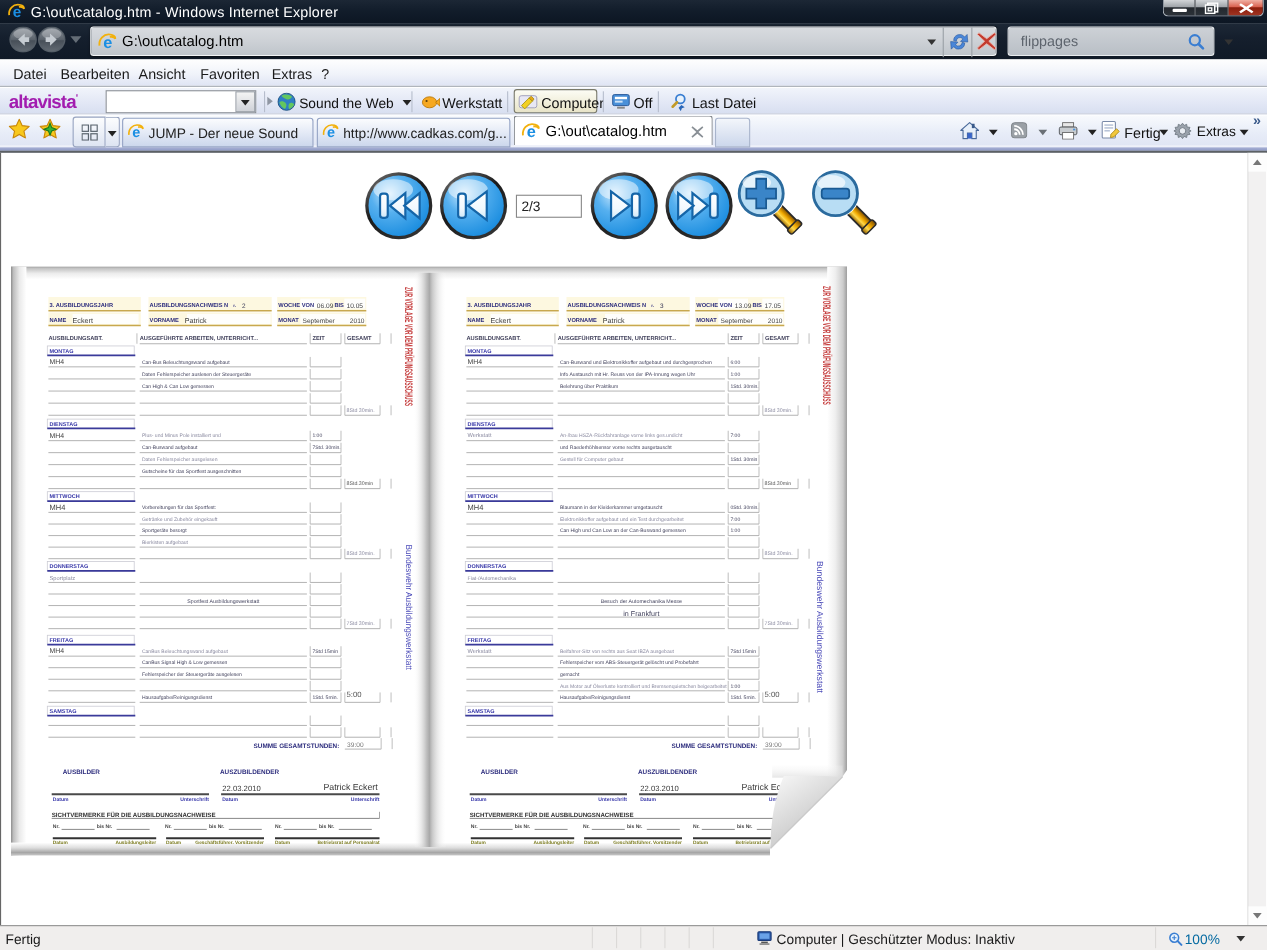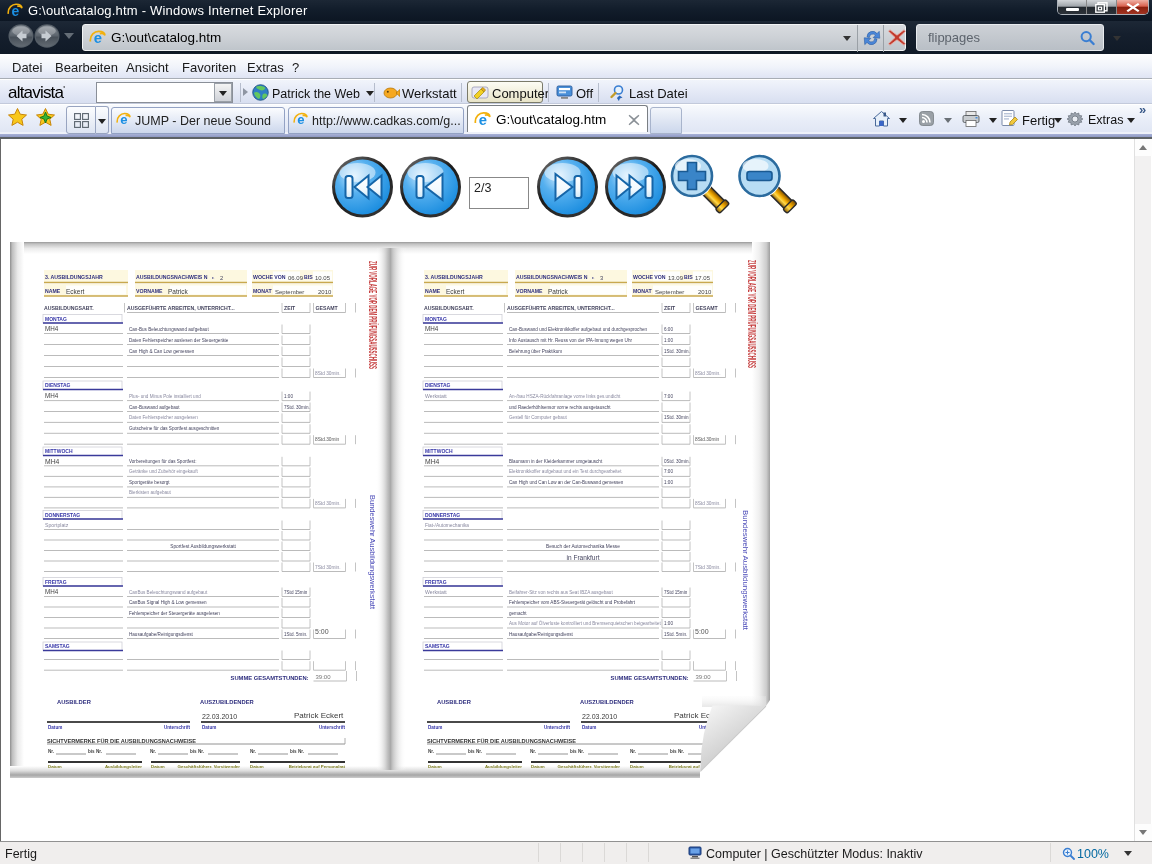--- a/index.html
+++ b/index.html
@@ -83,33 +83,33 @@
   <path d="M10.6 10 L14.6 14" stroke="#3a7ed2" stroke-width="2.4" stroke-linecap="round"></path>
  </svg>
  <div class="abs" style="left:196px;top:11px;width:0;height:0;border-left:4.5px solid transparent;border-right:4.5px solid transparent;border-top:5.5px solid #333"></div>
 </div>
 
 <div class="abs" style="left:0;top:54px;width:1152px;height:25px;
  background:linear-gradient(#fefefe 0%,#f0f3fa 55%,#dfe4f4 100%);border-bottom:1px solid #a8adb5"></div>
 <div class="abs" style="left:12px;top:60px;font-size:13px;color:#1a1a1a">Datei</div><div class="abs" style="left:55px;top:60px;font-size:13px;color:#1a1a1a">Bearbeiten</div><div class="abs" style="left:126px;top:60px;font-size:13px;color:#1a1a1a">Ansicht</div><div class="abs" style="left:182px;top:60px;font-size:13px;color:#1a1a1a">Favoriten</div><div class="abs" style="left:247px;top:60px;font-size:13px;color:#1a1a1a">Extras</div><div class="abs" style="left:292px;top:60px;font-size:13px;color:#1a1a1a">?</div>
 <div class="abs" style="left:0;top:80px;width:1152px;height:24px;
  background:linear-gradient(#f1f4fb 0%,#e2e7f5 60%,#d8dff0 100%);border-bottom:1px solid #c3cadb"></div>
-<div class="abs" style="left:8px;top:83px;font-size:17px;font-weight:normal;color:#000000;letter-spacing:-0.8px">altavista<span style="font-size:9px;vertical-align:6px">'</span></div>
+<div class="abs" style="left:8px;top:83px;font-size:17px;font-weight:bold;color:#a21caf;letter-spacing:-0.8px">altavista<span style="font-size:9px;vertical-align:6px">'</span></div>
 <div class="abs" style="left:96px;top:82px;width:137px;height:21px;background:#fff;border:1px solid #8a8f98">
   <div class="abs" style="left:117px;top:0px;width:18px;height:19px;background:linear-gradient(#f4f4f4,#cfd2d8);border:1px solid #9aa0a8">
    <div class="abs" style="left:4px;top:7px;width:0;height:0;border-left:4px solid transparent;border-right:4px solid transparent;border-top:5px solid #222"></div>
   </div>
 </div>
 <div class="abs" style="left:240px;top:83px;width:1px;height:19px;background:#b6bdcc"></div>
 <div class="abs" style="left:243px;top:88px;width:0;height:0;border-top:4px solid transparent;border-bottom:4px solid transparent;border-left:5px solid #8f96a3"></div>
 <svg class="abs" style="left:252px;top:84px" width="17" height="17" viewBox="0 0 17 17">
  <circle cx="8.5" cy="8.5" r="7.8" fill="#2f7fc4" stroke="#1b4e7e" stroke-width="0.8"></circle>
  <path d="M4 3 C6 1.5 11 1.5 13.5 4 C12 6.5 10 7 8 6 C6 5 4.5 4.5 4 3 Z M2 9 C3.5 7.5 6 8 7.5 9.5 C9 11 8.5 13.5 7 15 C4.5 14 2.5 11.5 2 9 Z M11 10 C12.5 9 14.5 9.5 15.5 11 C14.5 13 13 14.5 11 15 C10 13.5 10 11.5 11 10 Z" fill="#63c75f"></path>
 </svg>
-<div class="abs" style="left:272px;top:87px;font-size:12.5px;color:#111">Patrick the Web</div>
+<div class="abs" style="left:272px;top:87px;font-size:12.5px;color:#111">Sound the Web</div>
 <div class="abs" style="left:366px;top:91px;width:0;height:0;border-left:4.5px solid transparent;border-right:4.5px solid transparent;border-top:5px solid #222"></div>
 <div class="abs" style="left:374px;top:83px;width:1px;height:19px;background:#b6bdcc"></div>
 <svg class="abs" style="left:383px;top:85px" width="17" height="15" viewBox="0 0 17 15">
  <ellipse cx="7.5" cy="8" rx="6.5" ry="5" fill="#f6a821" stroke="#b97908" stroke-width="0.8"></ellipse>
  <path d="M13 8 L17 4.5 L17 11.5 Z" fill="#f6a821" stroke="#b97908" stroke-width="0.8"></path>
  <circle cx="4.8" cy="6.8" r="1" fill="#5a3c06"></circle>
 </svg>
 <div class="abs" style="left:402px;top:86px;font-size:13px;color:#111">Werkstatt</div>
 <div class="abs" style="left:461px;top:83px;width:1px;height:19px;background:#b6bdcc"></div>
 <div class="abs" style="left:467px;top:81px;width:76px;height:22px;background:linear-gradient(#fcfcf4,#e8e4c8);border:1px solid #7a7a6a;border-radius:3px"></div>
@@ -291,21 +291,21 @@
       <g transform="rotate(-45)">
         <rect x="-5.5" y="16" width="11" height="27" rx="1.5" fill="url(#goldg)" stroke="#2a2a2a" stroke-width="1.6"></rect>
         <rect x="-7" y="40" width="14" height="6" rx="2" fill="url(#goldg)" stroke="#2a2a2a" stroke-width="1.4"></rect>
       </g>
       <circle cx="0" cy="0" r="21.5" fill="#b8ddf4" stroke="#fff" stroke-width="1.2"></circle>
       <circle cx="0" cy="0" r="20" fill="none" stroke="#2b6b9e" stroke-width="2.6"></circle>
       <ellipse cx="-4" cy="-10" rx="13" ry="7" fill="rgba(255,255,255,0.65)"></ellipse>
       <rect x="-12.5" y="-4.5" width="25" height="9" rx="2.5" fill="#3a85c8" stroke="#1a5a92" stroke-width="1.6"></rect>
     </g>
   </svg>
-<div class="abs" style="left:469px;top:177px;width:60px;height:32px;background:#fff;border:1px solid #888">
+<div class="abs" style="left:469px;top:177px;width:60px;height:21px;background:#fff;border:1px solid #888">
 <div class="abs" style="left:4px;top:3px;font-size:12.5px;color:#222">2/3</div>
   </div>
 
 <div class="abs" style="left:1134px;top:139px;width:17px;height:702px;background:#f2f1f1;border-left:1px solid #e0e0e0">
  <div class="abs" style="left:0px;top:0px;width:17px;height:17px;background:#fdfdfd">
   <div class="abs" style="left:4px;top:6px;width:0;height:0;border-left:4.5px solid transparent;border-right:4.5px solid transparent;border-bottom:5px solid #777"></div>
  </div>
  <div class="abs" style="left:0px;top:685px;width:17px;height:17px;background:#fdfdfd">
   <div class="abs" style="left:4px;top:6px;width:0;height:0;border-left:4.5px solid transparent;border-right:4.5px solid transparent;border-top:5px solid #777"></div>
  </div>

